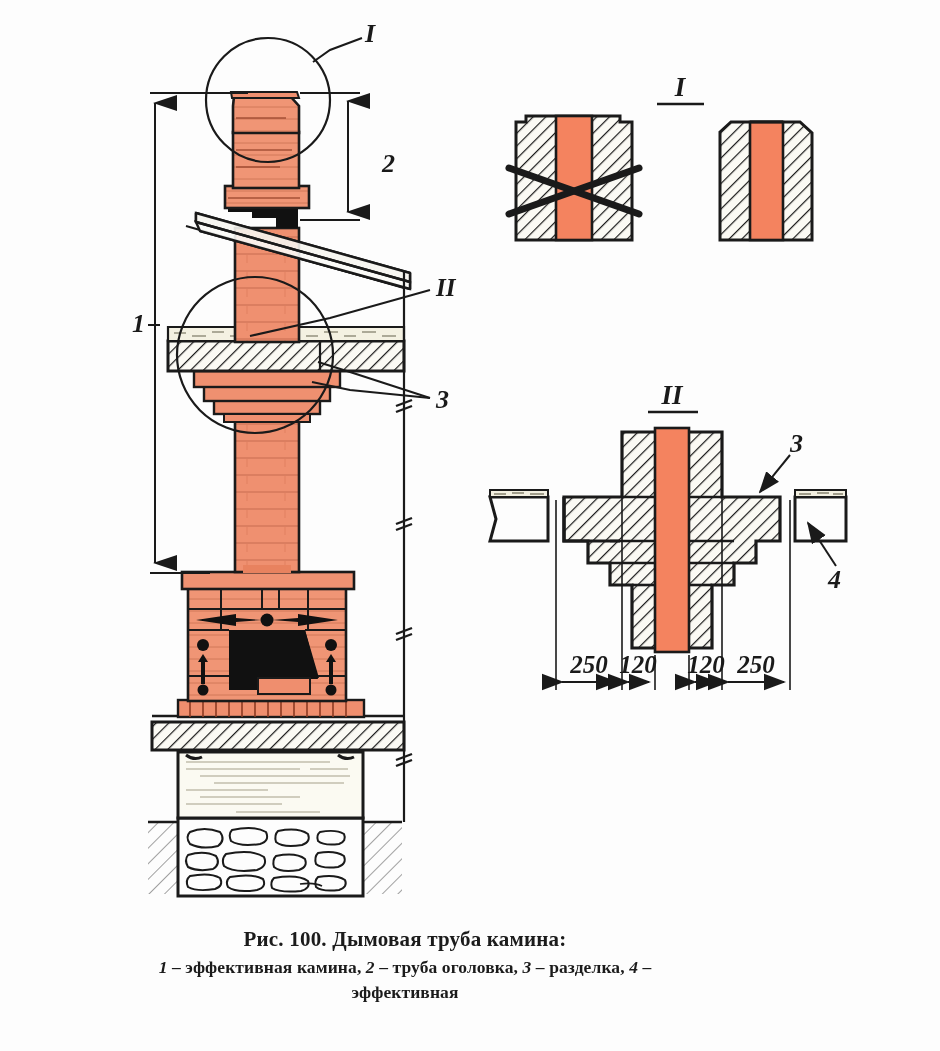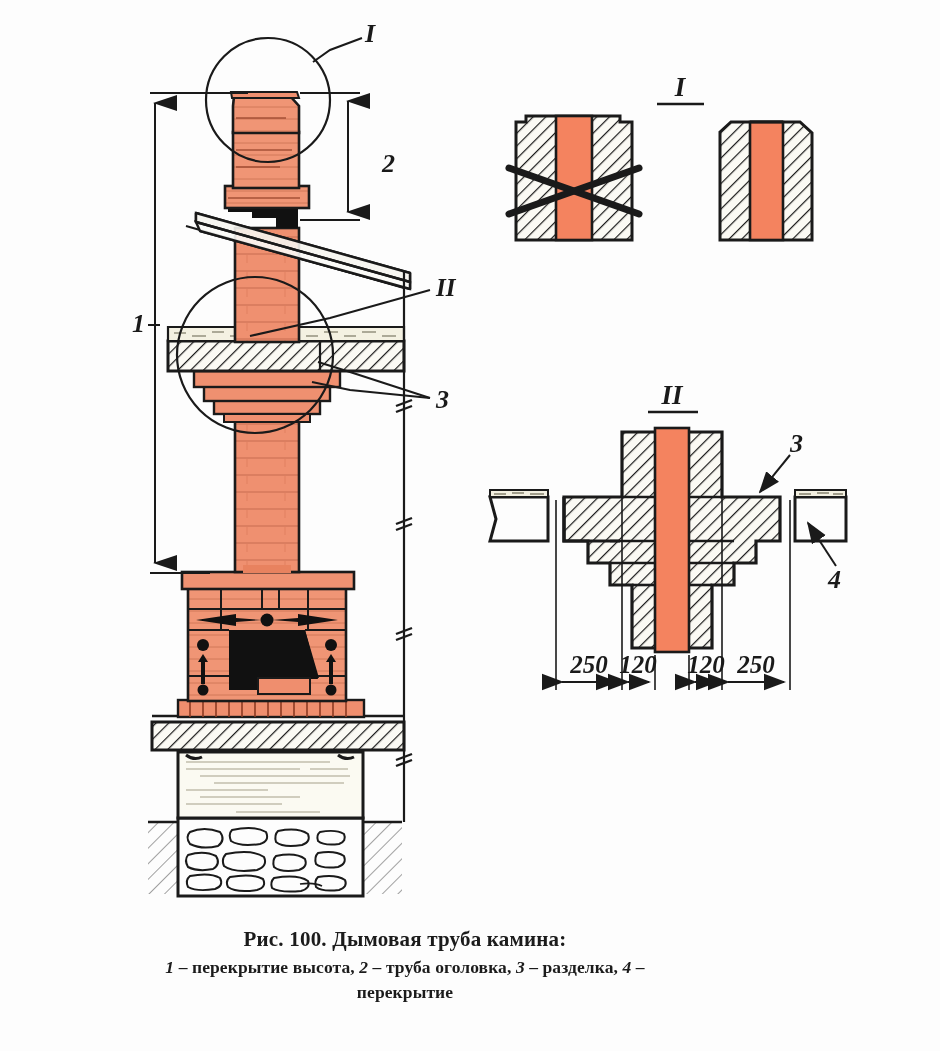--- a/index.html
+++ b/index.html
@@ -430,18 +430,18 @@
         <text x="638" y="673" text-anchor="middle">120</text>
         <text x="706" y="673" text-anchor="middle">120</text>
         <text x="756" y="673" text-anchor="middle">250</text>
       </g>
     </g>
   </svg>
 
   <div class="caption-block">
     <div class="caption-title">Рис. 100. Дымовая труба камина:</div>
     <div class="caption-legend">
-      <span class="lgd-num">1</span><span> – перекрытие высота, </span><span class="lgd-num">2</span><span> – труба оголовка, </span><span class="lgd-num">3</span><span> – разделка, </span><span class="lgd-num">4</span><span> –</span>
-      <div>перекрытие</div>
+      <span class="lgd-num">1</span><span> – эффективная камина, </span><span class="lgd-num">2</span><span> – труба оголовка, </span><span class="lgd-num">3</span><span> – разделка, </span><span class="lgd-num">4</span><span> –</span>
+      <div>эффективная</div>
     </div>
   </div>
 
 </div>
 
 </body></html>

